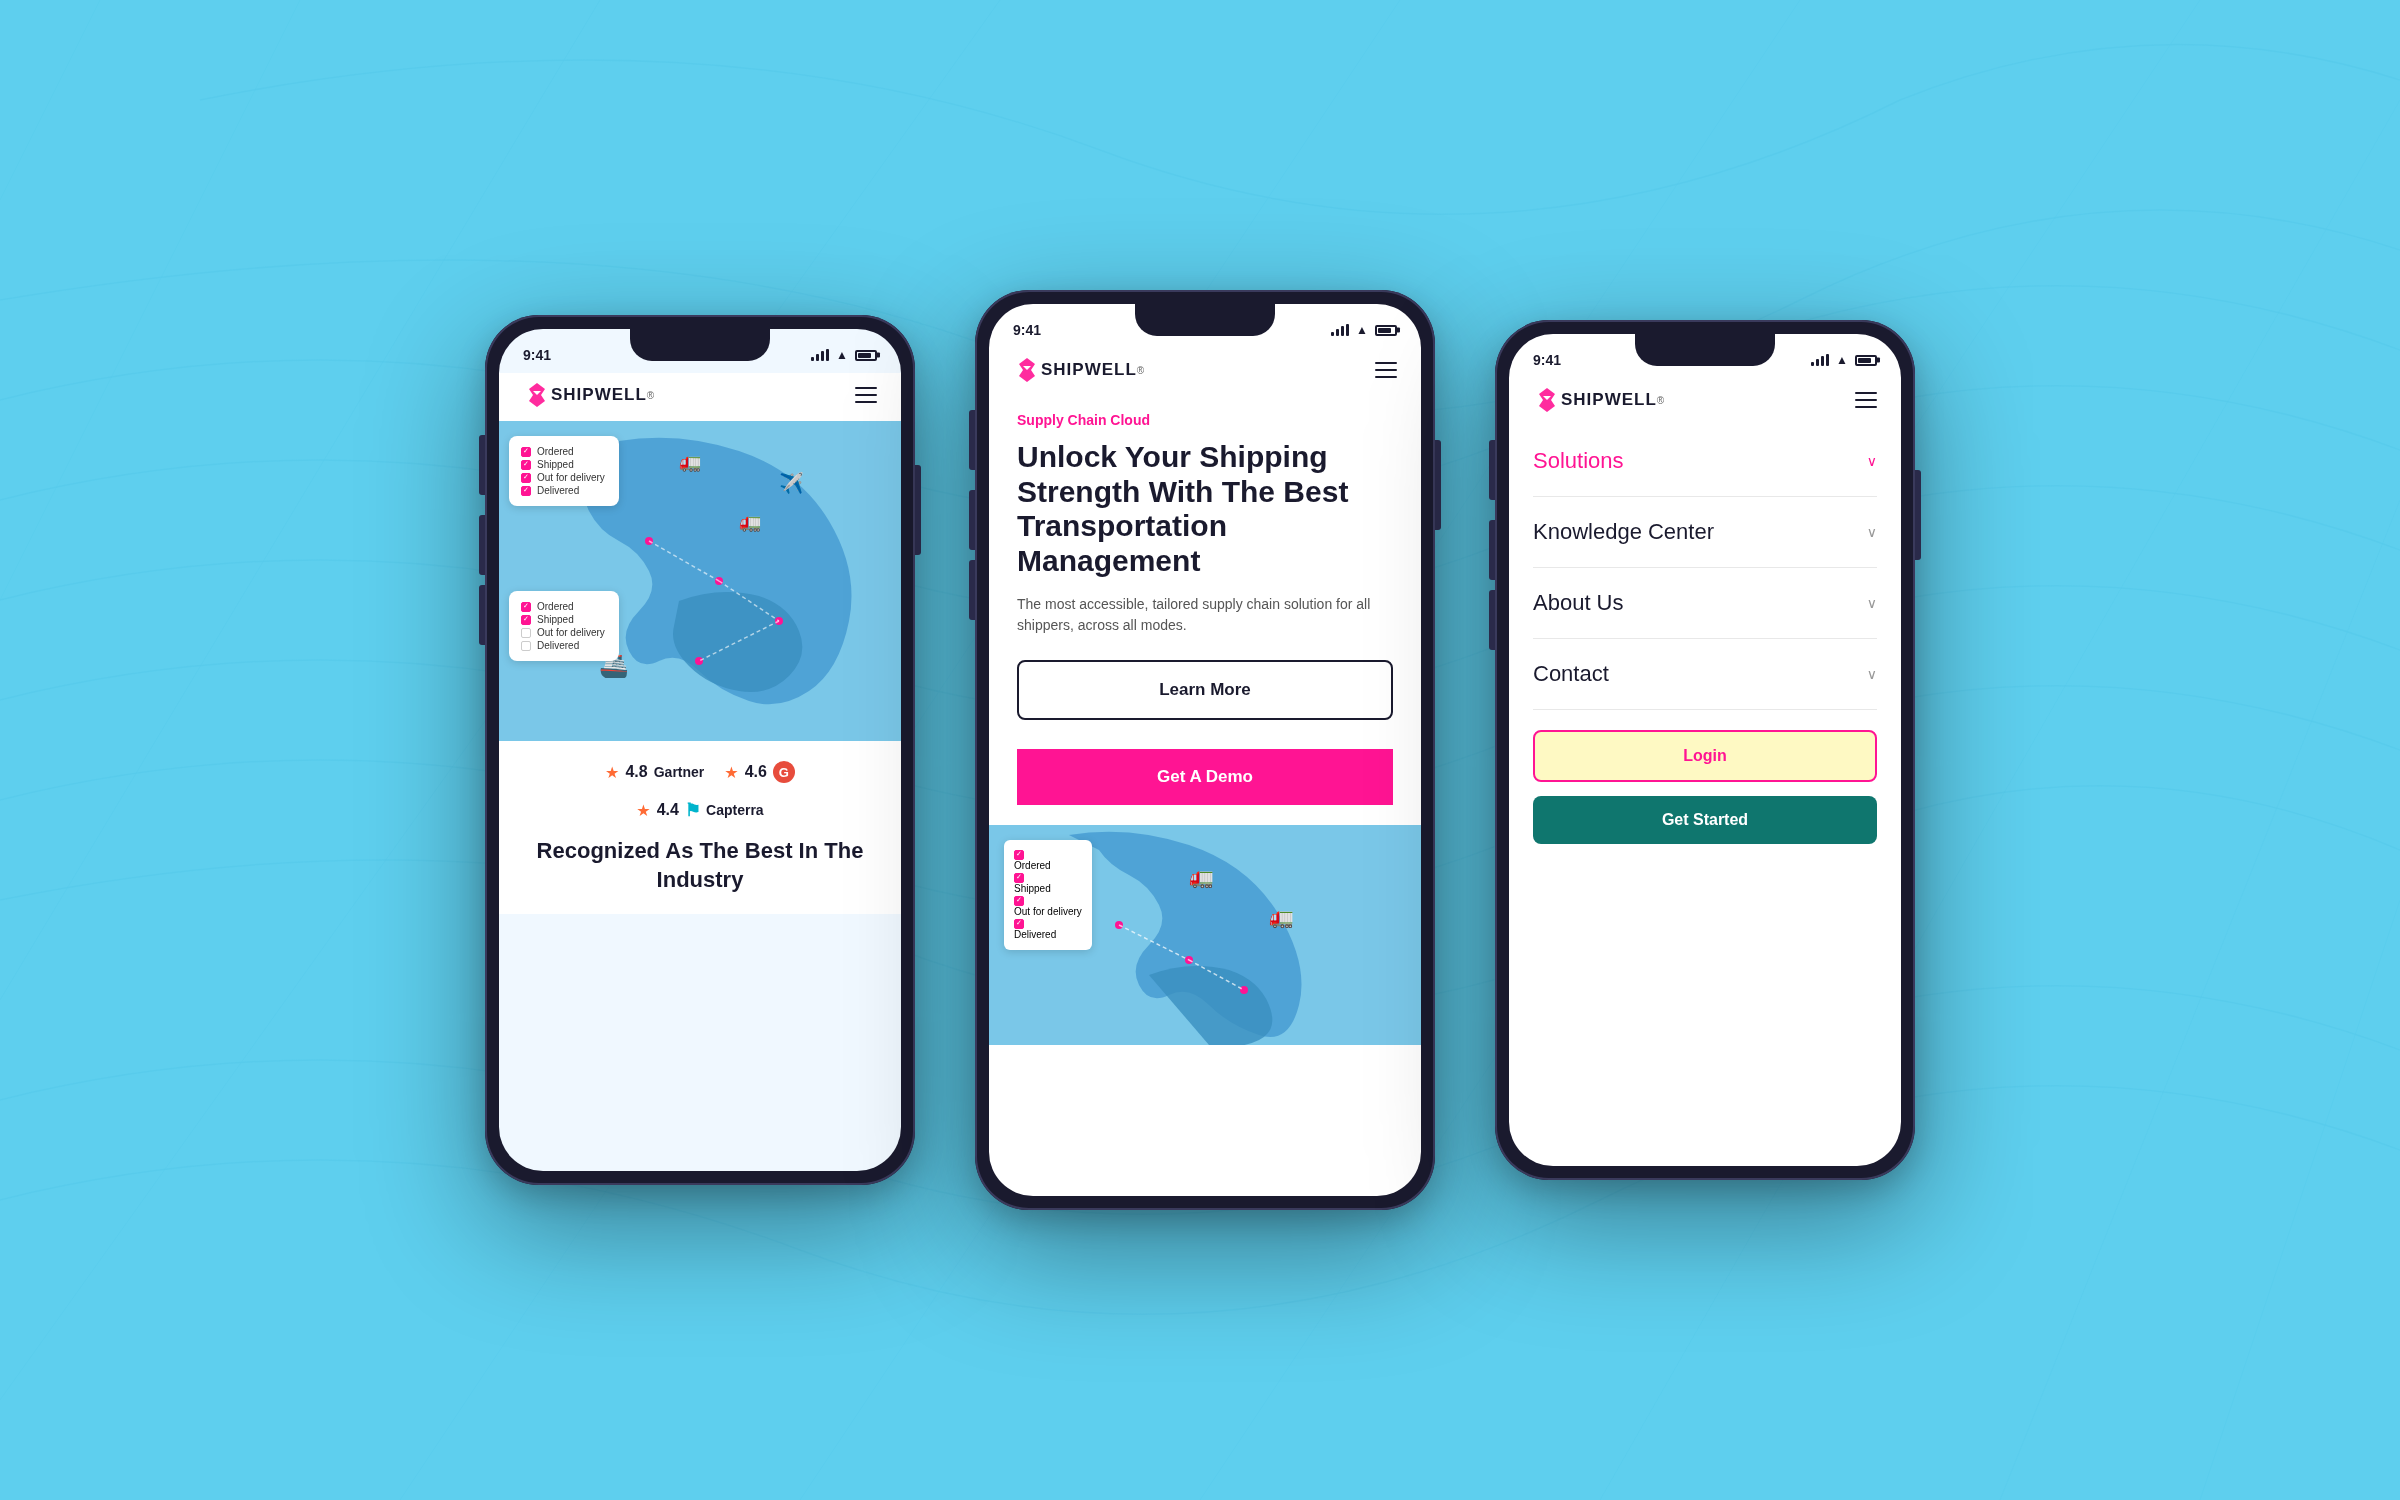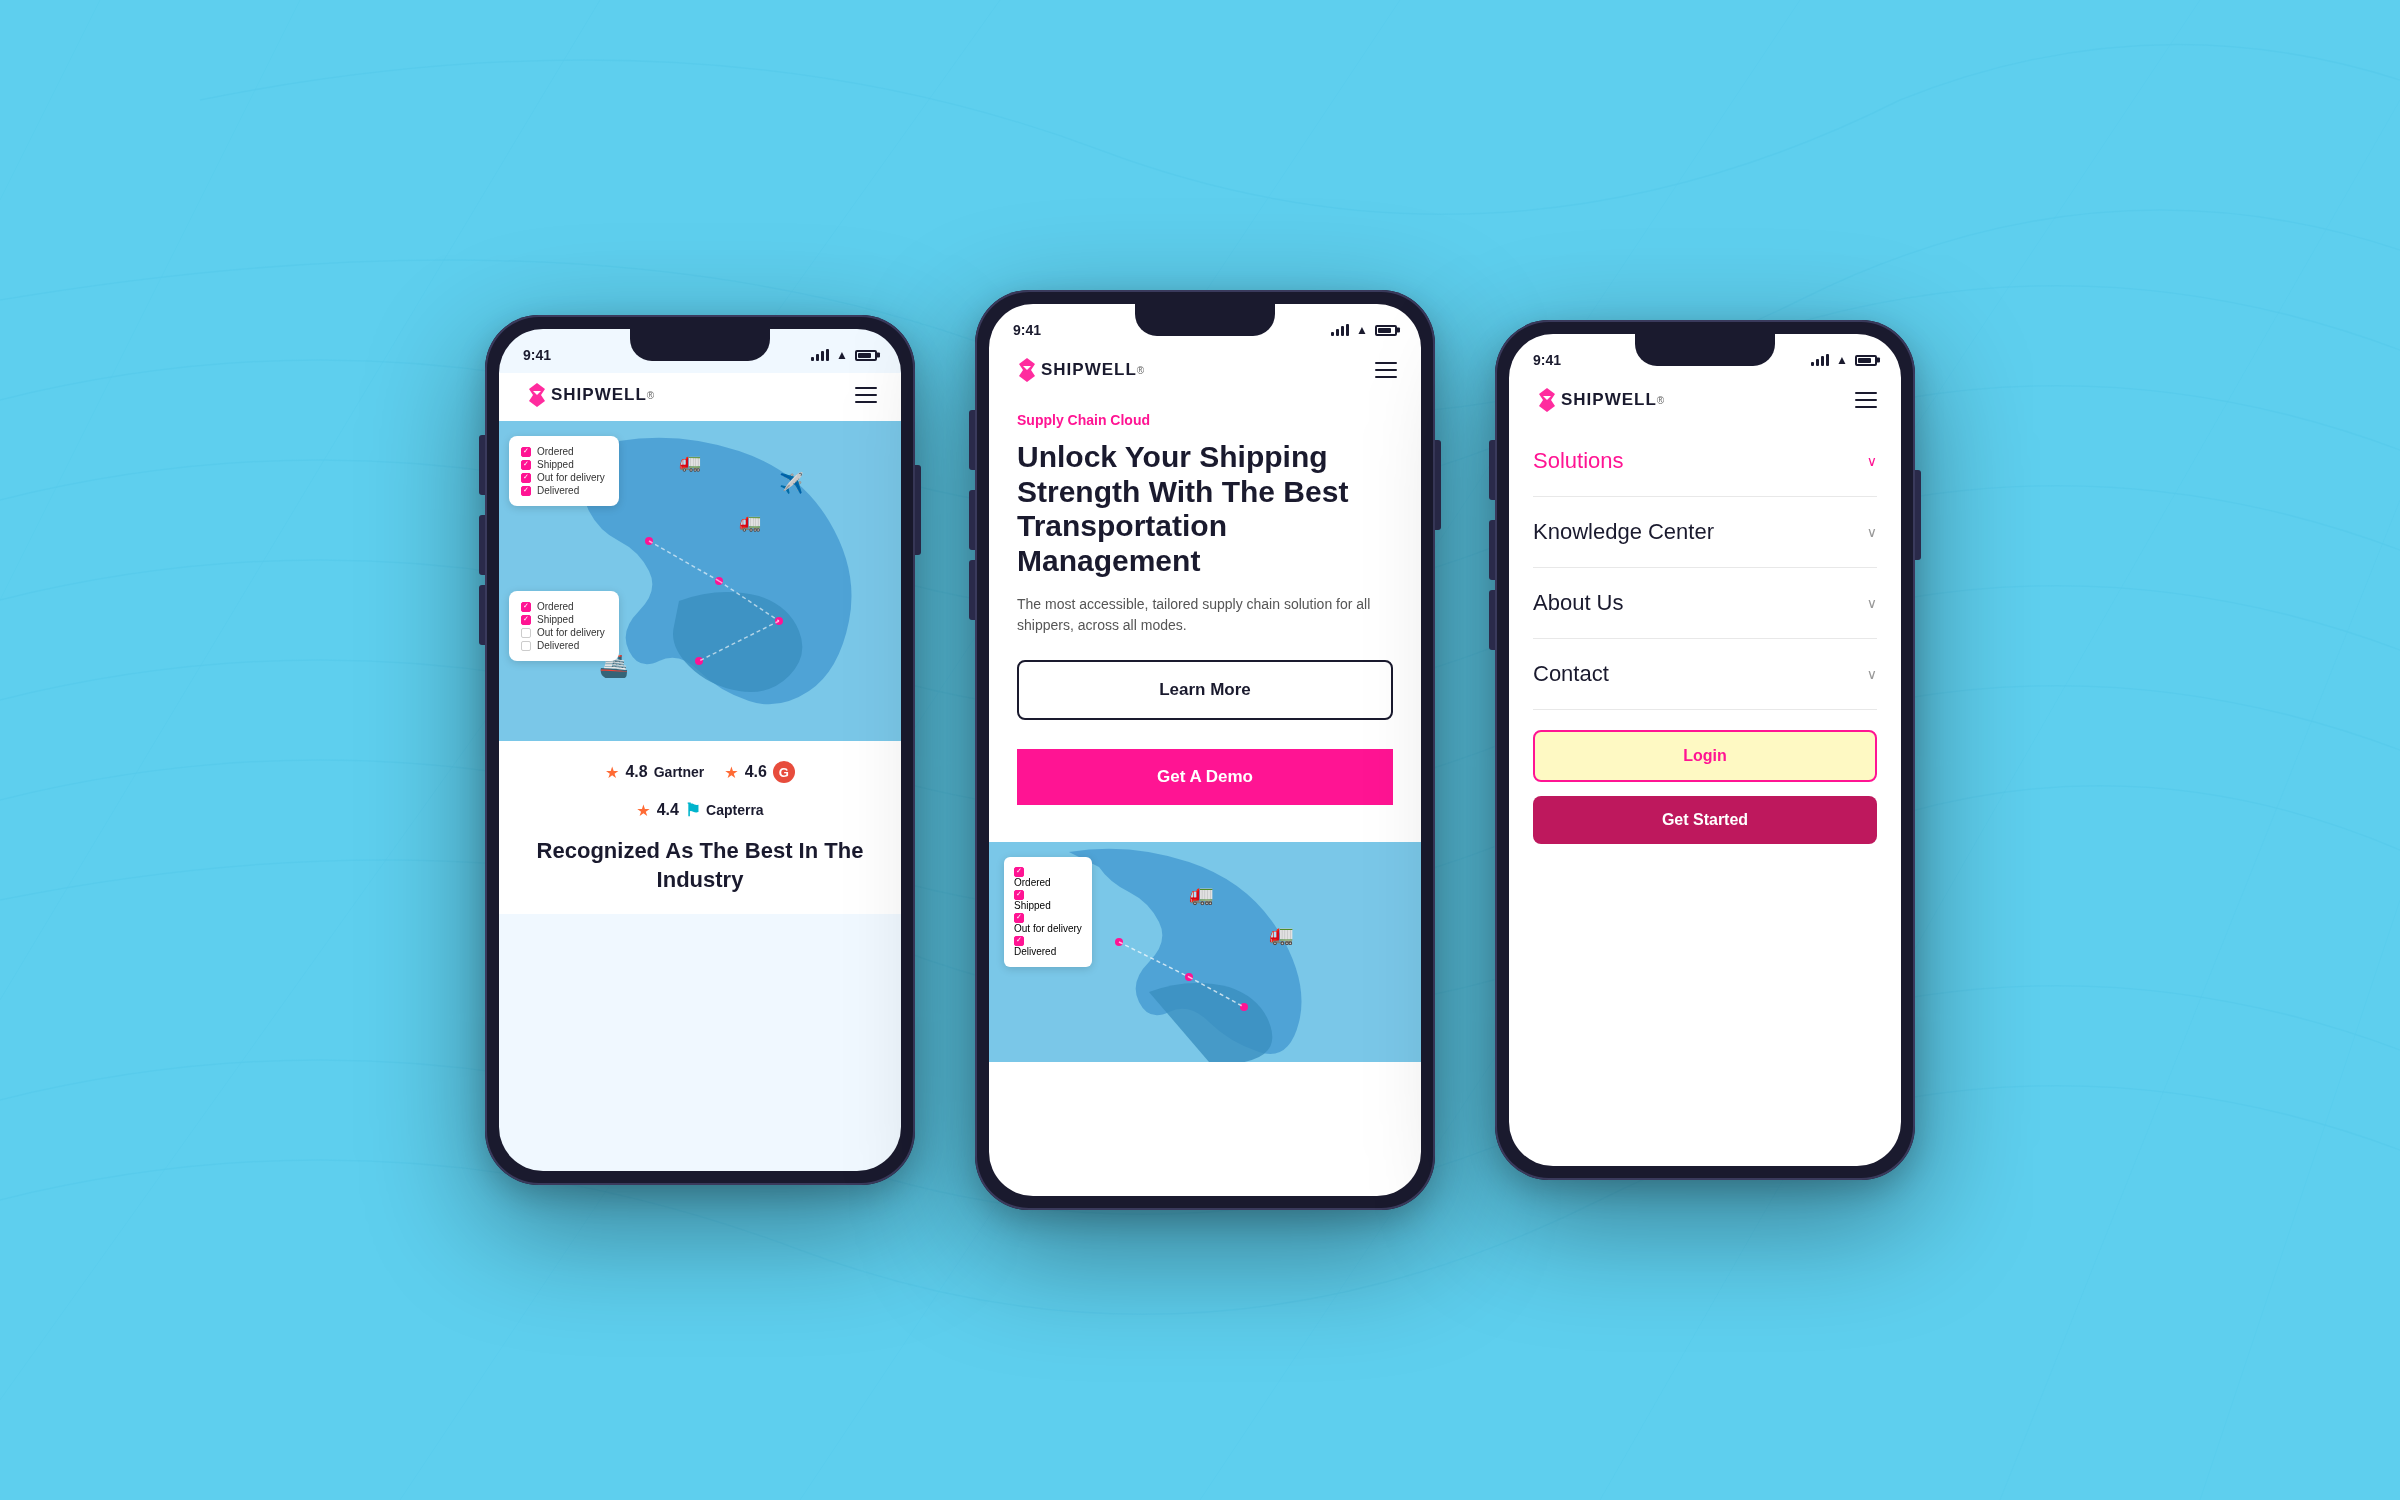--- a/index.html
+++ b/index.html
@@ -350,21 +350,21 @@
       line-height: 1.3;
       margin-top: 2px;
     }
 
     
     .phone2-screen {
       background: white;
     }
 
     .hero-content {
-      padding: 16px 28px 37px;
+      padding: 16px 28px 20px;
     }
 
     .tagline {
       color: #ff1493;
       font-size: 14px;
       font-weight: 600;
       margin-bottom: 12px;
     }
 
     .hero-title {
@@ -476,21 +476,21 @@
       text-align: center;
       cursor: pointer;
     }
 
     .btn-get-started {
       display: block;
       width: 100%;
       padding: 15px;
       border: none;
       border-radius: 8px;
-      background: #be185d;
+      background: #0f766e;
       font-size: 16px;
       font-weight: 700;
       color: white;
       text-align: center;
       cursor: pointer;
     }
   </style>
 </head>
 <body>
 

